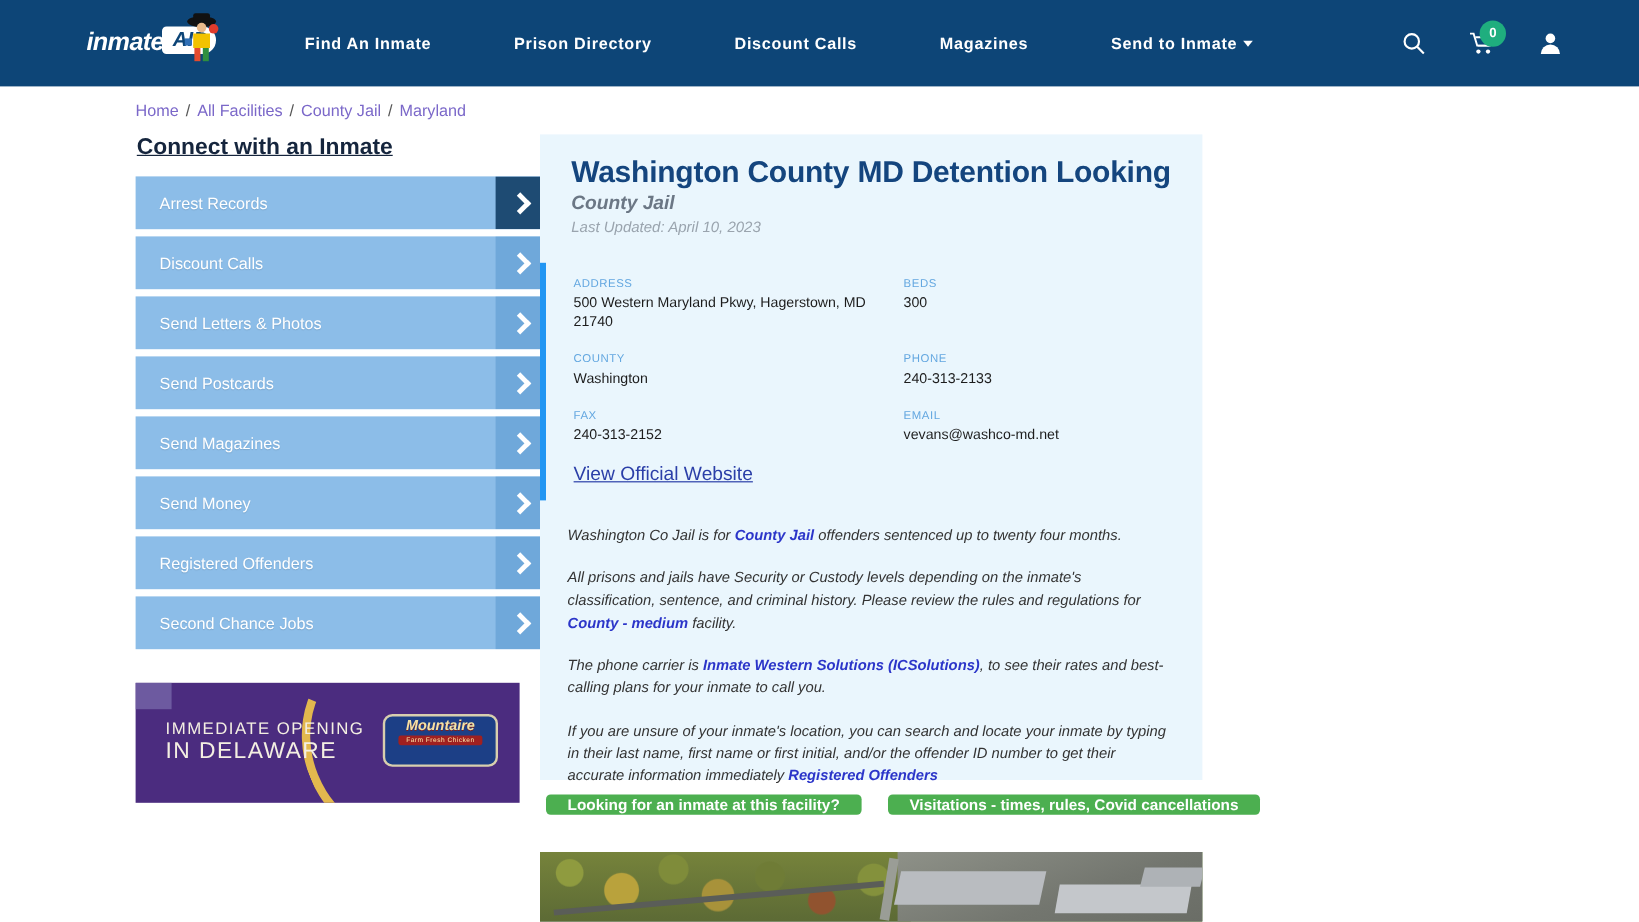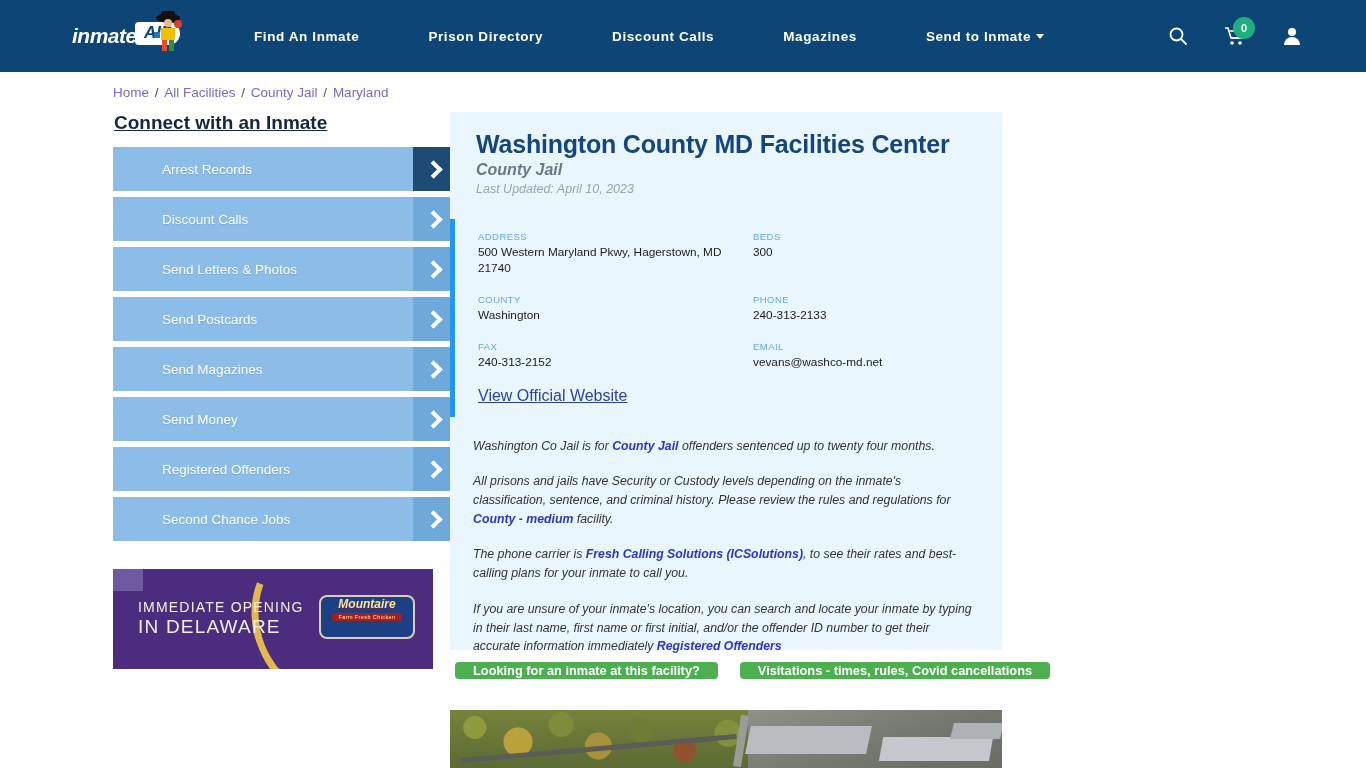--- a/index.html
+++ b/index.html
@@ -97,24 +97,23 @@
   }
   .side-btn{
     display:flex; align-items:stretch;
     height:44px; margin-bottom:6px;
     background:#8cbde8;
     cursor:pointer;
     overflow:hidden;
   }
   .side-btn-label{
     flex:1; display:flex; align-items:center;
-    padding-left:28px;
+    padding-left:20px;
     color:#ffffff; font-size:13.5px;
     text-shadow:0 1px 1px rgba(0,0,0,.12);
-    margin-left:21px;
   }
   .side-btn-arrow{
     width:44px; background:#6fa8da;
     display:flex; align-items:center; justify-content:center;
   }
   .side-btn.active .side-btn-arrow{ background:#1e4b73; }
   .chev{
     display:block; width:13px; height:13px;
     border-top:4px solid #ffffff; border-right:4px solid #ffffff;
     transform:rotate(45deg);
@@ -399,21 +398,21 @@
   </div>
   <div class="ad-logo">
     <div class="ad-logo-name">Mountaire</div>
     <div class="ad-logo-sub">Farm Fresh Chicken</div>
   </div>
 </div>
 
 <div class="main-card">
 
   <div class="card-head">
-    <h1 class="facility-name">Washington County MD Facilities Center</h1>
+    <h1 class="facility-name">Washington County MD Detention Looking</h1>
     <div class="facility-type">County Jail</div>
     <div class="last-updated">Last Updated: April 10, 2023</div>
   </div>
 
   <div class="info-block">
     <div class="info-grid">
       <div>
         <div class="info-label">ADDRESS</div>
         <div class="info-value">500 Western Maryland Pkwy, Hagerstown, MD 21740</div>
       </div>
@@ -437,21 +436,21 @@
         <div class="info-label">EMAIL</div>
         <div class="info-value">vevans@washco-md.net</div>
       </div>
     </div>
     <a class="official-link">View Official Website</a>
   </div>
 
   <div class="desc">
     <p><span>Washington Co Jail is for </span><a>County Jail</a><span> offenders sentenced up to twenty four months.</span></p>
     <p><span>All prisons and jails have Security or Custody levels depending on the inmate's classification, sentence, and criminal history. Please review the rules and regulations for </span><a>County - medium</a><span> facility.</span></p>
-    <p><span>The phone carrier is </span><a>Fresh Calling Solutions (ICSolutions)</a><span>, to see their rates and best-calling plans for your inmate to call you.</span></p>
+    <p><span>The phone carrier is </span><a>Inmate Western Solutions (ICSolutions)</a><span>, to see their rates and best-calling plans for your inmate to call you.</span></p>
     <p><span>If you are unsure of your inmate's location, you can search and locate your inmate by typing in their last name, first name or first initial, and/or the offender ID number to get their accurate information immediately </span><a>Registered Offenders</a></p>
   </div>
 </div>
 
 <div class="cta-row">
   <button class="cta-btn">Looking for an inmate at this facility?</button>
   <button class="cta-btn">Visitations - times, rules, Covid cancellations</button>
 </div>
 
 <div class="facility-photo">

